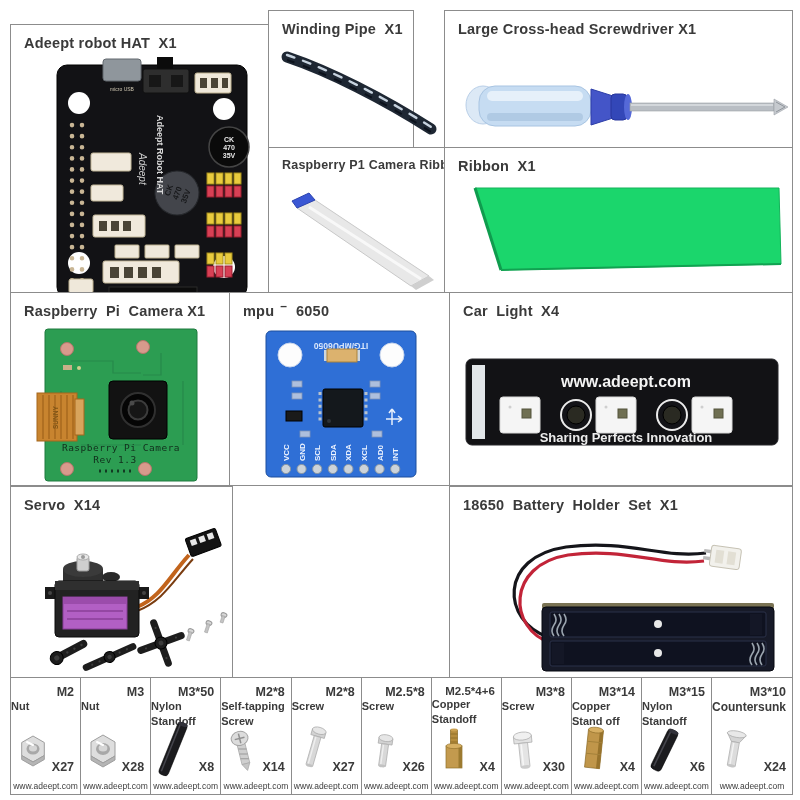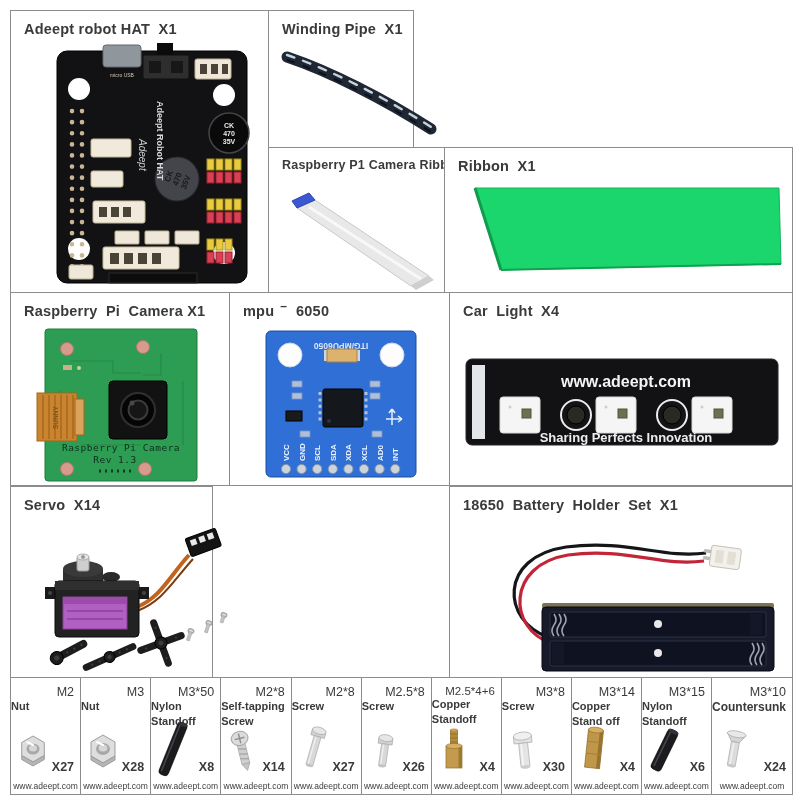--- a/index.html
+++ b/index.html
@@ -6,35 +6,35 @@
   body{width:800px;height:800px;overflow:hidden;font-family:"Liberation Sans",sans-serif;}
   #screen{position:relative;width:800px;height:800px;background:#ffffff;}
   .cell{position:absolute;box-sizing:border-box;border:1px solid #8c8c8c;background:#fff;}
   .cell-label{position:absolute;top:10px;left:13px;font-size:14.5px;font-weight:600;color:#3a3a3a;white-space:pre;letter-spacing:.2px;}
   .cell-label.small{font-size:12.5px;}
   .art{position:absolute;display:block;}
   
   #hw-row{position:absolute;left:10px;top:677px;width:783px;height:118px;display:flex;}
   .hw-cell{flex:1 1 0;position:relative;box-sizing:border-box;border:1px solid #8c8c8c;background:#fff;margin-left:-1px;}
   .hw-cell:first-child{margin-left:0;}
-  .hw-size{text-align:right;padding:7px 6px 0 0;font-size:12.5px;font-weight:400;color:#3a3a3a;white-space:pre;}
+  .hw-size{text-align:right;padding:7px 6px 0 0;font-size:12.5px;font-weight:700;color:#3a3a3a;white-space:pre;}
   .hw-type{padding:1px 6px 0 0;font-size:11px;font-weight:700;color:#3a3a3a;line-height:1.25;white-space:pre;}
   .hw-qty{position:absolute;right:6px;bottom:20px;font-size:12.5px;font-weight:700;color:#3a3a3a;}
   .hw-url{position:absolute;left:0;right:0;bottom:3px;text-align:center;font-size:8.5px;font-weight:500;color:#3c3c3c;white-space:nowrap;}
   .hw-art{position:absolute;left:3px;bottom:16px;}
   .mpu-dash{display:inline-block;transform:translateY(-6px);margin:0 9px 0 6px;font-size:12px;}
   svg text{font-family:"Liberation Sans",sans-serif;}
   svg .mono{font-family:"DejaVu Sans Mono",monospace;}
 </style>
 </head>
 <body>
 
 <div id="screen">
 
-  <div class="cell" style="left:10px;top:10px;width:259px;height:360px">
+  <div class="cell" style="left:10px;top:24px;width:259px;height:360px">
     <div class="cell-label">Adeept robot HAT  X1</div>
     <svg class="art" style="left:0;top:32px" width="259" height="248" viewBox="0 0 259 248">
       <rect x="46" y="8" width="190" height="232" rx="10" stroke="#000" fill="#121215"></rect>
 
       <circle cx="68" cy="46" r="11" fill="#fff"></circle>
         <circle cx="213" cy="52" r="11" fill="#fff"></circle>
       <circle cx="68" cy="206" r="11" fill="#fff"></circle>
         <circle cx="213" cy="210" r="11" fill="#fff"></circle>
 
       <rect x="92" y="2" width="38" height="22" rx="3" fill="#8f969c" stroke="#62686e"></rect>
@@ -124,20 +124,37 @@
 
   <div class="cell" style="left:268px;top:10px;width:146px;height:138px">
     <div class="cell-label">Winding Pipe  X1</div>
     <svg class="art" style="left:0;top:30px" width="177" height="106" viewBox="0 0 177 106">
       <path d="M 18,16 C 60,30 115,58 162,88" fill="none" stroke="#1e2733" stroke-width="11" stroke-linecap="round"></path>
       <path d="M 18,14 C 60,28 115,56 162,86" fill="none" stroke="#c6d2de" stroke-width="2.4" stroke-dasharray="8 9" stroke-linecap="round"></path>
       <path d="M 18,19 C 60,33 115,61 162,91" fill="none" stroke="#0c121c" stroke-width="2" stroke-dasharray="8 9"></path>
     </svg>
   </div>
 
+  <div class="cell" style="left:444px;top:10px;width:349px;height:138px">
+    <div class="cell-label">Large Cross-head Screwdriver X1</div>
+    <svg class="art" style="left:0;top:30px" width="349" height="108" viewBox="0 0 349 108">
+      <ellipse cx="38" cy="64" rx="17" ry="19" fill="#dce9f6" stroke="#b9cfe8"></ellipse>
+      <rect x="34" y="45" width="112" height="40" rx="16" stroke="#a8c4e2" fill="#c6dcf2"></rect>
+      <rect x="42" y="50" width="96" height="10" rx="5" fill="#e9f2fb" opacity="0.9"></rect>
+      <rect x="42" y="72" width="96" height="8" rx="4" fill="#a7c2de" opacity="0.7"></rect>
+      <path d="M146,48 L168,55 L168,77 L146,84 Z" stroke="#2c3da8" fill="#4455c8"></path>
+      <rect x="166" y="53" width="16" height="26" rx="4" fill="#3347b8" stroke="#28379c"></rect>
+      <ellipse cx="183" cy="66" rx="4" ry="13" fill="#5569d8"></ellipse>
+      <rect x="185" y="62" width="144" height="8" fill="#b9bec4" stroke="#9aa0a6" stroke-width="0.6"></rect>
+      <line x1="186" y1="64" x2="328" y2="64" stroke="#dcdfe3" stroke-width="1.6"></line>
+      <polygon points="329,58 343,66 329,74" fill="#c6cacf" stroke="#9aa0a6" stroke-width="0.6"></polygon>
+      <line x1="331" y1="61" x2="340" y2="66" stroke="#8f959b" stroke-width="1"></line>
+      <line x1="331" y1="71" x2="340" y2="66" stroke="#8f959b" stroke-width="1"></line>
+    </svg>
+  </div>
 
   <div class="cell" style="left:268px;top:147px;width:177px;height:146px">
     <div class="cell-label small">Raspberry P1 Camera Ribbon  X1</div>
     <svg class="art" style="left:0;top:32px" width="177" height="112" viewBox="0 0 177 112">
       <polygon points="28,28 46,20 160,96 142,106" fill="#e8e8e8" stroke="#c8c8c8"></polygon>
       <line x1="40" y1="27" x2="152" y2="99" stroke="#f8f8f8" stroke-width="3"></line>
       <polygon points="28,28 46,20 40,13 23,21" fill="#3a57d4" stroke="#2b43b0"></polygon>
       <polygon points="160,96 142,106 147,110 165,100" fill="#cfcfcf"></polygon>
     </svg>
   </div>
@@ -260,21 +277,21 @@
           <circle cx="252" cy="84" r="1.5" fill="#cfcfcf"></circle>
       </g>
       <circle cx="126" cy="92" r="15" fill="#141418" stroke="#ececec" stroke-width="2"></circle>
       <circle cx="126" cy="92" r="9" fill="#2a2a22" stroke="#000"></circle>
       <circle cx="222" cy="92" r="15" fill="#141418" stroke="#ececec" stroke-width="2"></circle>
       <circle cx="222" cy="92" r="9" fill="#2a2a22" stroke="#000"></circle>
       <text x="176" y="119" font-size="13" font-weight="bold" fill="#ececec" text-anchor="middle">Sharing Perfects Innovation</text>
     </svg>
   </div>
 
-  <div class="cell" style="left:10px;top:486px;width:203px;height:192px">
+  <div class="cell" style="left:10px;top:486px;width:223px;height:192px">
     <div class="cell-label">Servo  X14</div>
     <svg class="art" style="left:0;top:32px" width="223" height="158" viewBox="0 0 223 158">
 
       <path d="M 126,88 C 150,78 158,58 178,36" fill="none" stroke="#c2641c" stroke-width="4"></path>
       <path d="M 126,92 C 152,82 162,62 182,40" fill="none" stroke="#7a3c10" stroke-width="2"></path>
       <g transform="translate(174 20) rotate(-20)">
         <rect x="0" y="0" width="32" height="19" rx="2" fill="#141414" stroke="#000"></rect>
         <rect x="4" y="3" width="6" height="6" fill="#e8e8e8"></rect>
           <rect x="13" y="3" width="6" height="6" fill="#e8e8e8"></rect>
           <rect x="22" y="3" width="6" height="6" fill="#e8e8e8"></rect>

